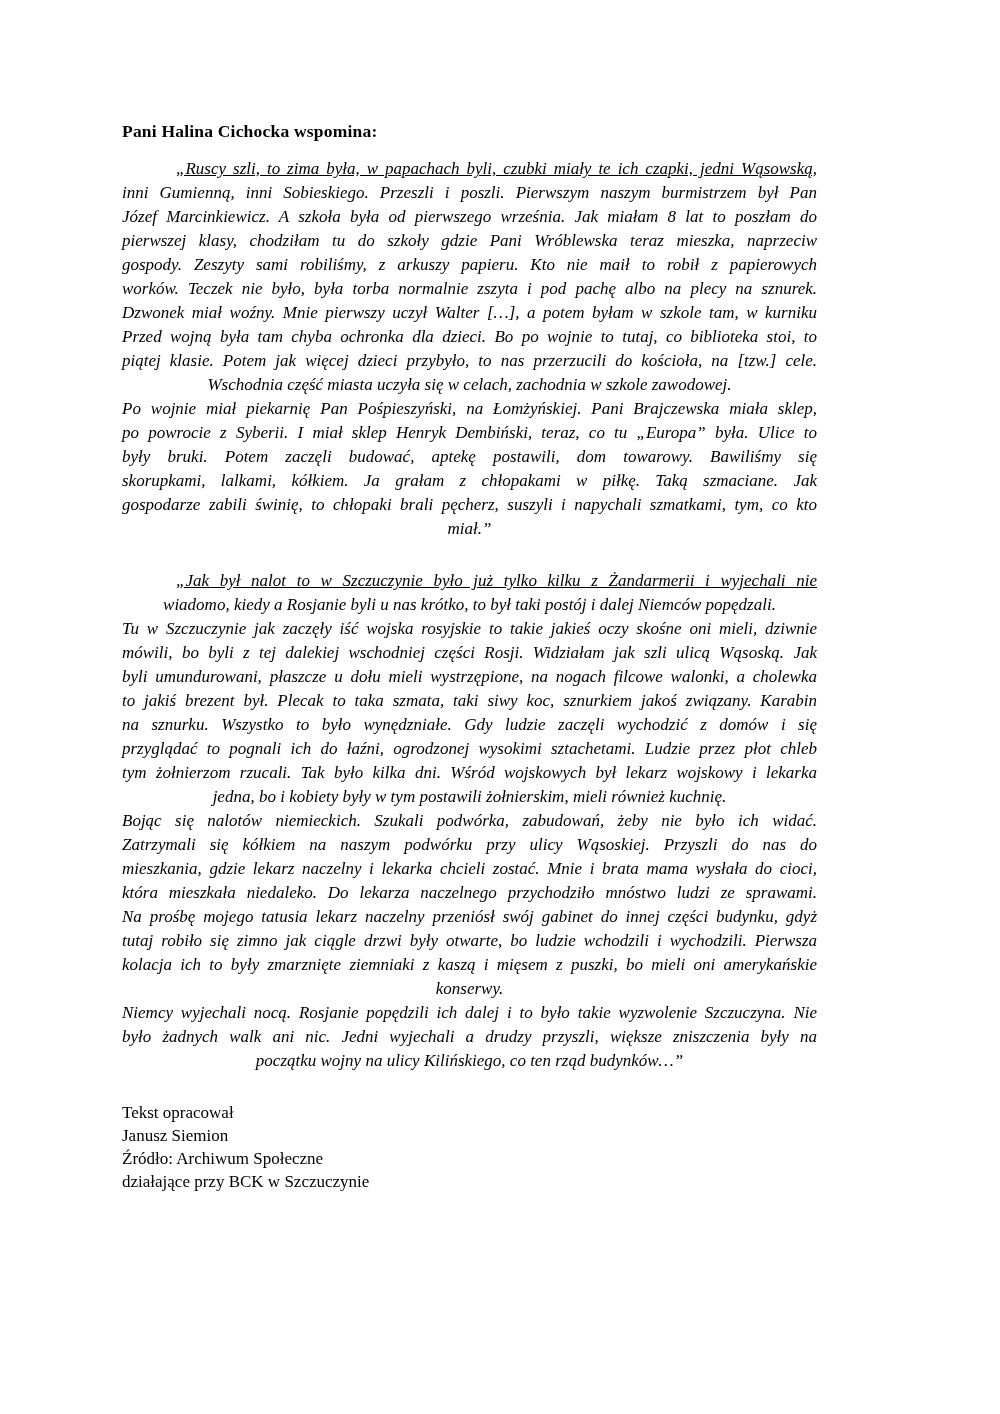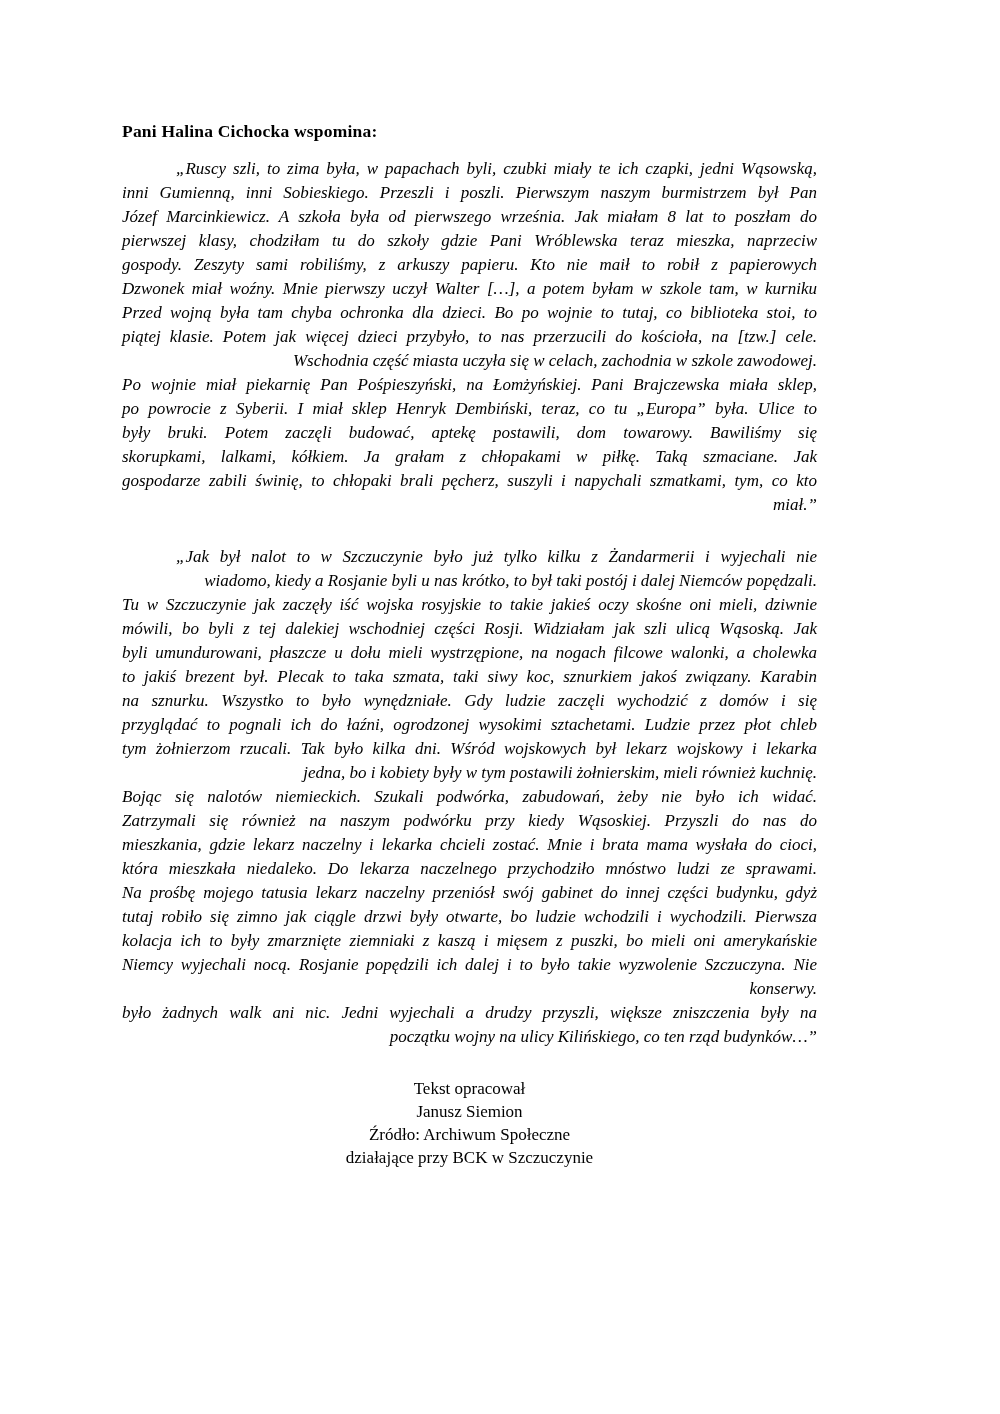--- a/index.html
+++ b/index.html
@@ -25,58 +25,60 @@
     line-height: 22px;
     margin: 0 0 15px 0;
     letter-spacing: 0.2px;
   }
   .lines {
     font-style: italic;
     font-size: 17px;
     line-height: 24px;
   }
   .line {
-    text-align: right;
+    text-align: center;
     white-space: normal;
   }
   .line.j {
     text-align: justify;
     text-align-last: justify;
     -moz-text-align-last: justify;
   }
   .line.ind {
     text-indent: 54px;
+    text-decoration: underline;
   }
   section.testimony {
     margin: 0 0 28px 0;
   }
   section.testimony + section.testimony {
     margin-top: 0;
   }
   footer.credits {
     margin-top: 8px;
-    text-align: center;
+    text-align: left;
     font-style: normal;
     font-size: 17px;
     line-height: 23px;
   }
 </style>
 </head>
 <body>
 
 <div class="page">
 
   <section class="testimony">
     <h2 class="heading">Pani Halina Cichocka wspomina:</h2>
     <div class="lines">
         <div class="line j ind">„Ruscy szli, to zima była, w papachach byli, czubki miały te ich czapki, jedni Wąsowską,</div>
         <div class="line j">inni Gumienną, inni Sobieskiego. Przeszli i poszli. Pierwszym naszym burmistrzem był Pan</div>
         <div class="line j">Józef Marcinkiewicz. A szkoła była od pierwszego września. Jak miałam 8 lat to poszłam do</div>
         <div class="line j">pierwszej klasy, chodziłam tu do szkoły gdzie Pani Wróblewska teraz mieszka, naprzeciw</div>
         <div class="line j">gospody. Zeszyty sami robiliśmy, z arkuszy papieru. Kto nie maił to robił z papierowych</div>
+        <div class="line j">worków. Teczek nie było, była torba normalnie zszyta i pod pachę albo na plecy na sznurek.</div>
         <div class="line j">Dzwonek miał woźny. Mnie pierwszy uczył Walter […], a potem byłam w szkole tam, w kurniku</div>
         <div class="line j">Przed wojną była tam chyba ochronka dla dzieci. Bo po wojnie to tutaj, co biblioteka stoi, to</div>
         <div class="line j">piątej klasie. Potem jak więcej dzieci przybyło, to nas przerzucili do kościoła, na [tzw.] cele.</div>
         <div class="line">Wschodnia część miasta uczyła się w celach, zachodnia w szkole zawodowej.</div>
         <div class="line j">Po wojnie miał piekarnię Pan Pośpieszyński, na Łomżyńskiej. Pani Brajczewska miała sklep,</div>
         <div class="line j">po powrocie z Syberii. I miał sklep Henryk Dembiński, teraz, co tu „Europa” była. Ulice to</div>
         <div class="line j">były bruki. Potem zaczęli budować, aptekę postawili, dom towarowy. Bawiliśmy się</div>
         <div class="line j">skorupkami, lalkami, kółkiem. Ja grałam z chłopakami w piłkę. Taką szmaciane. Jak</div>
         <div class="line j">gospodarze zabili świnię, to chłopaki brali pęcherz, suszyli i napychali szmatkami, tym, co kto</div>
         <div class="line">miał.”</div>
@@ -89,28 +91,28 @@
         <div class="line">wiadomo, kiedy a Rosjanie byli u nas krótko, to był taki postój i dalej Niemców popędzali.</div>
         <div class="line j">Tu w Szczuczynie jak zaczęły iść wojska rosyjskie to takie jakieś oczy skośne oni mieli, dziwnie</div>
         <div class="line j">mówili, bo byli z tej dalekiej wschodniej części Rosji. Widziałam jak szli ulicą Wąsoską. Jak</div>
         <div class="line j">byli umundurowani, płaszcze u dołu mieli wystrzępione, na nogach filcowe walonki, a cholewka</div>
         <div class="line j">to jakiś brezent był. Plecak to taka szmata, taki siwy koc, sznurkiem jakoś związany. Karabin</div>
         <div class="line j">na sznurku. Wszystko to było wynędzniałe. Gdy ludzie zaczęli wychodzić z domów i się</div>
         <div class="line j">przyglądać to pognali ich do łaźni, ogrodzonej wysokimi sztachetami. Ludzie przez płot chleb</div>
         <div class="line j">tym żołnierzom rzucali. Tak było kilka dni. Wśród wojskowych był lekarz wojskowy i lekarka</div>
         <div class="line">jedna, bo i kobiety były w tym postawili żołnierskim, mieli również kuchnię.</div>
         <div class="line j">Bojąc się nalotów niemieckich. Szukali podwórka, zabudowań, żeby nie było ich widać.</div>
-        <div class="line j">Zatrzymali się również na naszym podwórku przy kiedy Wąsoskiej. Przyszli do nas do</div>
+        <div class="line j">Zatrzymali się kółkiem na naszym podwórku przy ulicy Wąsoskiej. Przyszli do nas do</div>
         <div class="line j">mieszkania, gdzie lekarz naczelny i lekarka chcieli zostać. Mnie i brata mama wysłała do cioci,</div>
         <div class="line j">która mieszkała niedaleko. Do lekarza naczelnego przychodziło mnóstwo ludzi ze sprawami.</div>
         <div class="line j">Na prośbę mojego tatusia lekarz naczelny przeniósł swój gabinet do innej części budynku, gdyż</div>
         <div class="line j">tutaj robiło się zimno jak ciągle drzwi były otwarte, bo ludzie wchodzili i wychodzili. Pierwsza</div>
         <div class="line j">kolacja ich to były zmarznięte ziemniaki z kaszą i mięsem z puszki, bo mieli oni amerykańskie</div>
+        <div class="line">konserwy.</div>
         <div class="line j">Niemcy wyjechali nocą. Rosjanie popędzili ich dalej i to było takie wyzwolenie Szczuczyna. Nie</div>
-        <div class="line">konserwy.</div>
         <div class="line j">było żadnych walk ani nic. Jedni wyjechali a drudzy przyszli, większe zniszczenia były na</div>
         <div class="line">początku wojny na ulicy Kilińskiego, co ten rząd budynków…”</div>
       </div>
   </section>
 
   <footer class="credits">
     <div>Tekst opracował</div>
     <div>Janusz Siemion</div>
     <div>Źródło: Archiwum Społeczne</div>
     <div>działające przy BCK w Szczuczynie</div>

